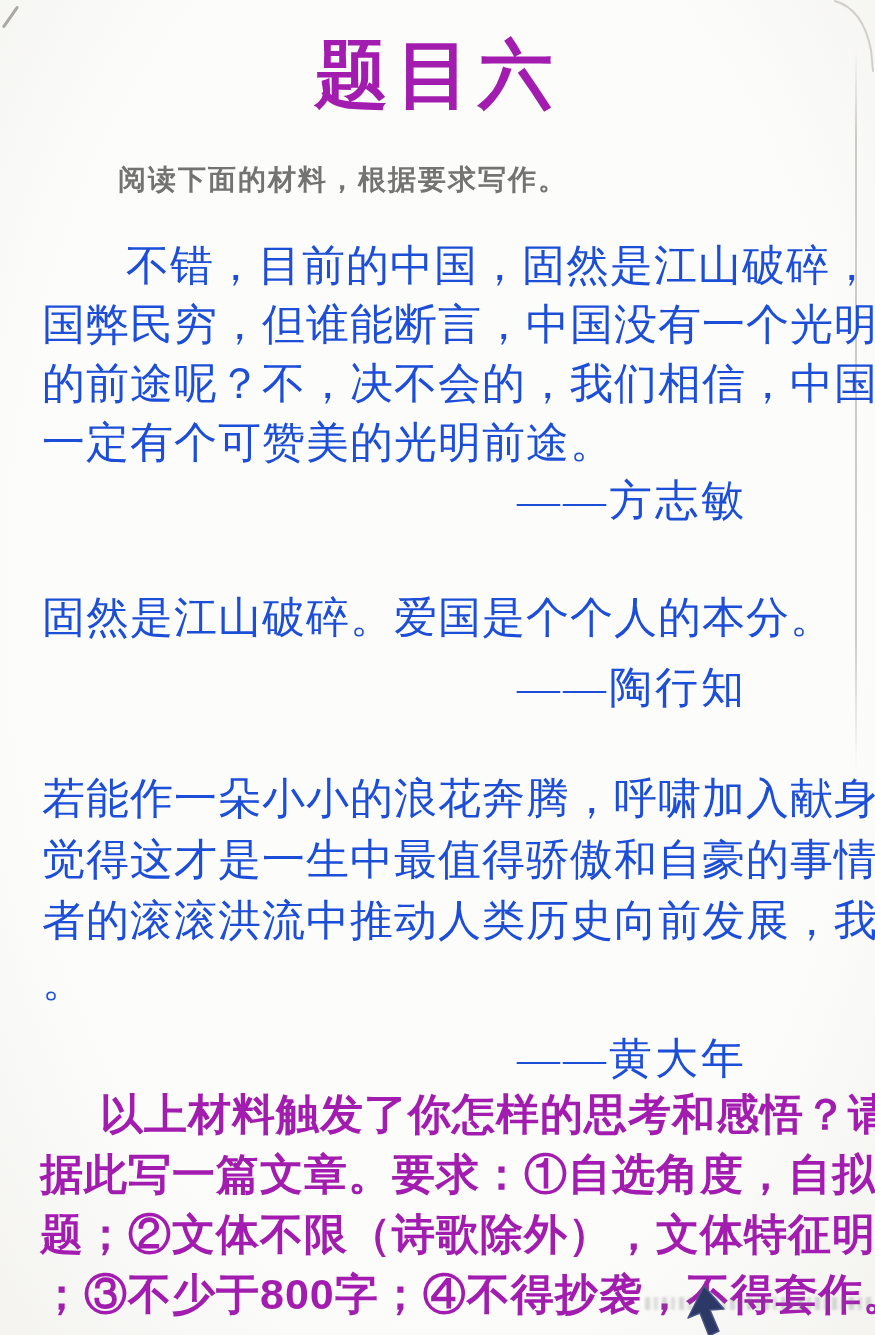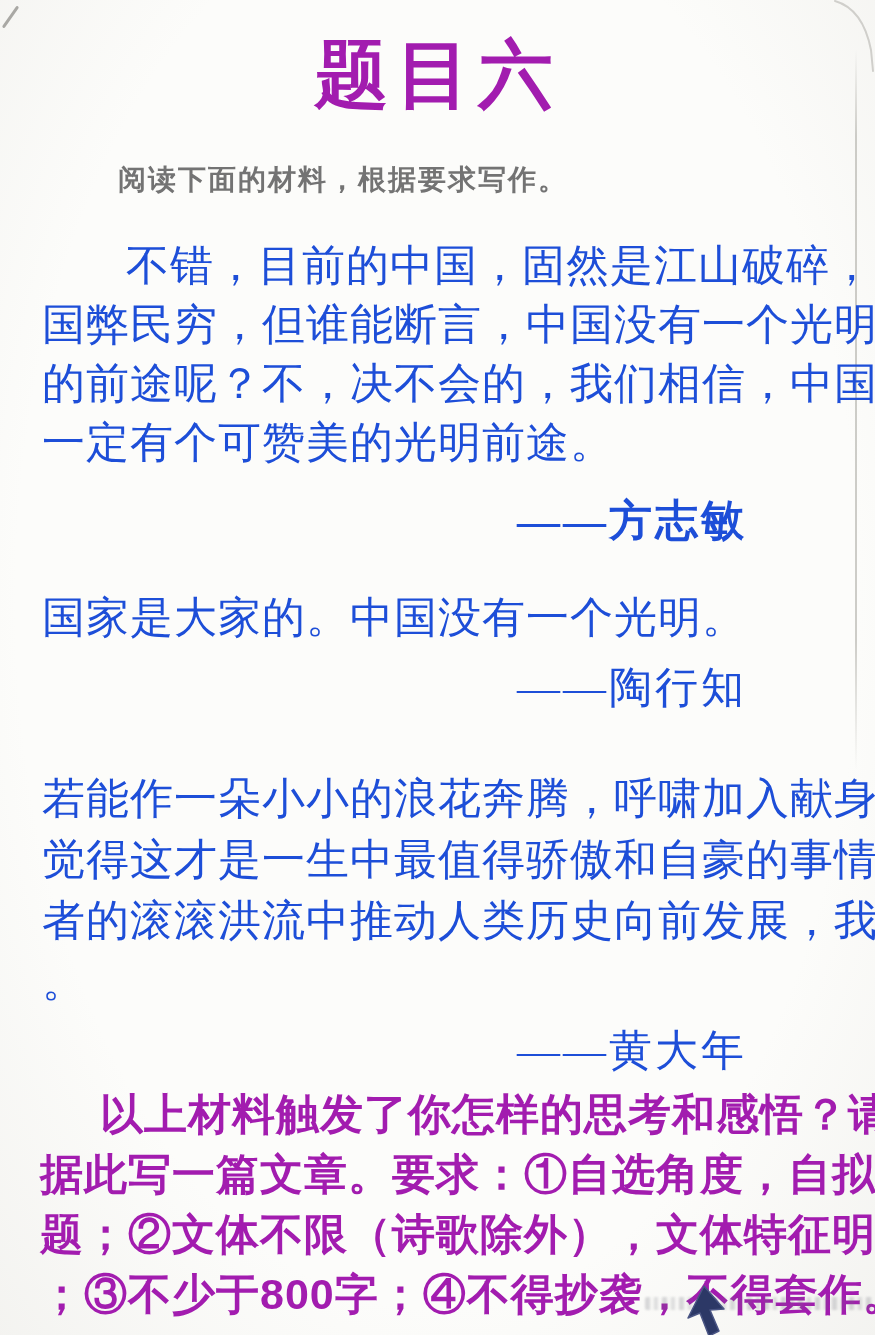--- a/index.html
+++ b/index.html
@@ -58,23 +58,23 @@
   .quote .qline { line-height: 59px; white-space: nowrap; }
   .quote.q3 .qline { line-height: 61px; }
   .qline.indent { padding-left: 84px; }
 
   .attribution {
     text-align: right;
     padding-right: 112px;
     white-space: nowrap;
     letter-spacing: 3px;
   }
-  .q1 .attribution { margin-top: 20px; font-weight: bold; }
+  .q1 .attribution { margin-top: 0; }
   .q2 .attribution { margin-top: 12px; }
-  .q3 .attribution { margin-top: 10px; }
+  .q3 .attribution { margin-top: 18px; }
 
   .task {
     position: absolute; left: 40px; right: 14px; top: 1084px;
     font-size: 43px; font-weight: bold;
     letter-spacing: 1px;
     color: #a21caf;
   }
   .task .tline { line-height: 60px; white-space: nowrap; }
   .task .tline.indent { padding-left: 60px; }
 
@@ -115,21 +115,21 @@
 
   <div class="quote q1" style="top:236px">
     <div class="qline indent">不错，目前的中国，固然是江山破碎，</div>
     <div class="qline">国弊民穷，但谁能断言，中国没有一个光明</div>
     <div class="qline">的前途呢？不，决不会的，我们相信，中国</div>
     <div class="qline">一定有个可赞美的光明前途。</div>
     <div class="attribution">——方志敏</div>
   </div>
 
   <div class="quote q2" style="top:588px">
-    <div class="qline">国家是大家的。中国没有一个光明。</div>
+    <div class="qline">固然是江山破碎。爱国是个个人的本分。</div>
     <div class="attribution">——陶行知</div>
   </div>
 
   <div class="quote q3" style="top:768px">
     <div class="qline">若能作一朵小小的浪花奔腾，呼啸加入献身</div>
     <div class="qline">觉得这才是一生中最值得骄傲和自豪的事情</div>
     <div class="qline">者的滚滚洪流中推动人类历史向前发展，我</div>
     <div class="qline">。</div>
     <div class="attribution">——黄大年</div>
   </div>

